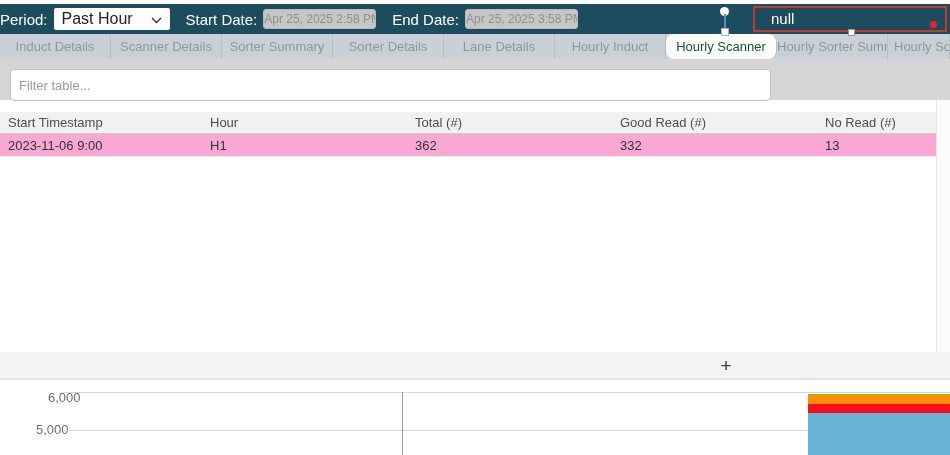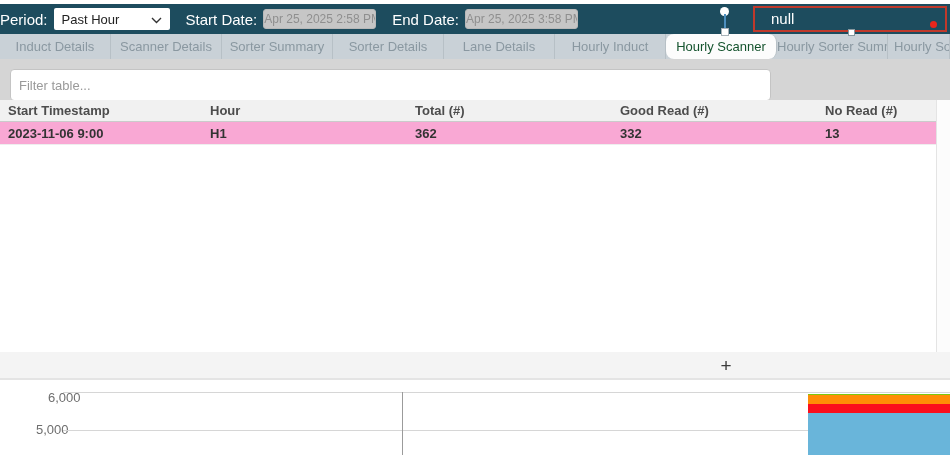--- a/index.html
+++ b/index.html
@@ -4,21 +4,21 @@
 <style>
   * { margin:0; padding:0; box-sizing:border-box; }
   html,body { width:950px; height:455px; overflow:hidden; background:#fff;
               font-family:"Liberation Sans", sans-serif; }
   .abs { position:absolute; }
 
   
   #toolbar { left:0; top:4px; width:950px; height:30px; background:#1d4c5e;
     display:flex; align-items:center; color:#fff; font-size:15px; }
   .tb-label { margin-right:6px; white-space:nowrap; }
-  #period-select { width:116px; height:22px; background:#fff; color:#222; font-size:13px;
+  #period-select { width:116px; height:22px; background:#fff; color:#222; font-size:16px;
     border-radius:2px; display:flex; align-items:center; padding:0 8px; margin-right:16px; cursor:default; }
   #period-select .sel-text { flex:1; }
   .date-input { width:113px; height:20px; background:#c6c6c6; color:#8f8f8f; border:1px solid #b9b9b9;
     border-radius:3px; font-size:12px; text-align:center; margin-right:16px;
     font-family:"Liberation Sans", sans-serif; }
 
   
   #sel-circle { left:720px; top:7px; width:9px; height:9px; border-radius:50%; background:#fff; z-index:45; }
   #sel-line   { left:724px; top:14px; width:2px; height:16px; background:#4d8fbe; z-index:45; }
   #sel-square { left:721px; top:28px; width:8px; height:8px; background:#fff; border:1px solid #a8b2b8; z-index:45; }
@@ -37,21 +37,21 @@
   .tab.active { background:#fcfcfc; color:#14532d;border-radius:8px; }
 
   
   #filter-strip { left:0; top:59px; width:950px; height:41px; background:#d5d5d5; }
   #filter-input { position:absolute; left:10px; top:10px; width:761px; height:32px; background:#fff;
     border:1px solid #c4c4c4; border-radius:4px; padding:0 8px; font-size:13px; color:#0f766e;
     font-family:"Liberation Sans", sans-serif; }
   #filter-input::placeholder { color:#9a9a9a; }
 
   
-  #data-table { left:0; top:100px; width:950px;font-weight:bold; }
+  #data-table { left:0; top:112px; width:950px; }
   .trow, #table-header { display:grid; grid-template-columns:202px 205px 205px 205px 1fr; }
   #table-header { height:22px; line-height:22px; background:#f1f1f1; color:#4d4d4d;
     border-bottom:1px solid #cbcbcb; font-size:13px; }
   .trow { height:23px; line-height:23px; font-size:13px; color:#333; border-bottom:1px solid #eeeeee; }
   .trow.odd { background:#f9a8d4; }
   .trow.even { background:#ffffff; }
   .cell { padding-left:8px; white-space:nowrap; overflow:hidden; }
 
   
   #scroll-track { left:936px; top:100px; width:14px; height:280px; background:#fcfcfc; border-left:1px solid #e4e4e4; }

